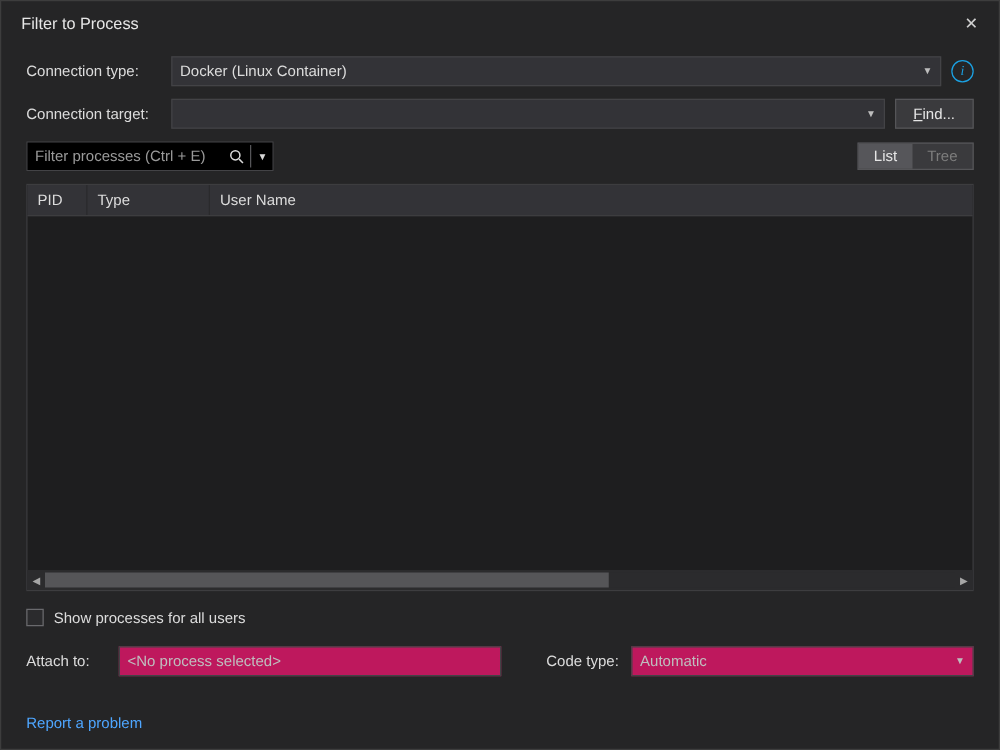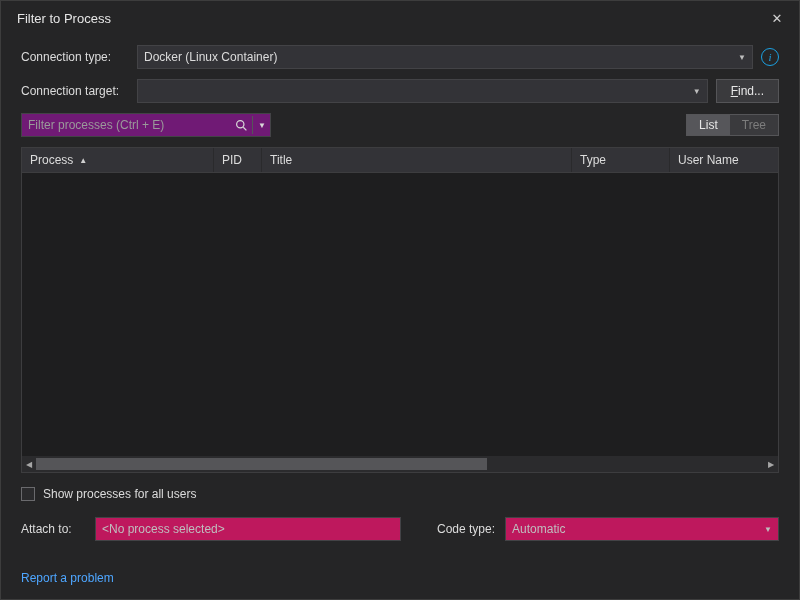--- a/index.html
+++ b/index.html
@@ -80,22 +80,22 @@
       display: flex;
       align-items: center;
       justify-content: center;
       min-width: 60px;
     }
     .btn.disabled { color: #7a7a7a; background: #333336; border-color: #444447; }
     .btn.text-underline-f span::first-letter { text-decoration: underline; }
     .filter-row { display: flex; align-items: center; justify-content: space-between; }
     .searchbox {
       display: flex; align-items: center;
-      background: #701a75; border: 1px solid #434346;
-      height: 24px; width: 250px;
+      background: #000000; border: 1px solid #434346;
+      height: 24px; width: 198px;
       padding: 0 4px 0 6px;
       color: #9a9a9a;
       position: relative;
     }
     .searchbox .mag {
       width: 22px; height: 22px;
       display: flex; align-items: center; justify-content: center;
       font-size: 13px; color: #d8d8d8;
     }
     .searchbox .split {
@@ -216,26 +216,21 @@
         <span class="split">▼</span>
       </div>
       <div class="viewmode">
         <div class="vbtn active">List</div>
         <div class="vbtn dim">Tree</div>
       </div>
     </div>
 
     <div class="table-wrap">
       <div class="thead">
-        <div class="th process">
-          <span>Process</span>
-          <span class="sort-arrow">▲</span>
-        </div>
         <div class="th pid">PID</div>
-        <div class="th title">Title</div>
         <div class="th type">Type</div>
         <div class="th user">User Name</div>
       </div>
       <div class="tbody"></div>
       <div class="hscroll">
         <div class="arrow">◀</div>
         <div class="track">
           <div class="thumb"></div>
         </div>
         <div class="arrow">▶</div>

